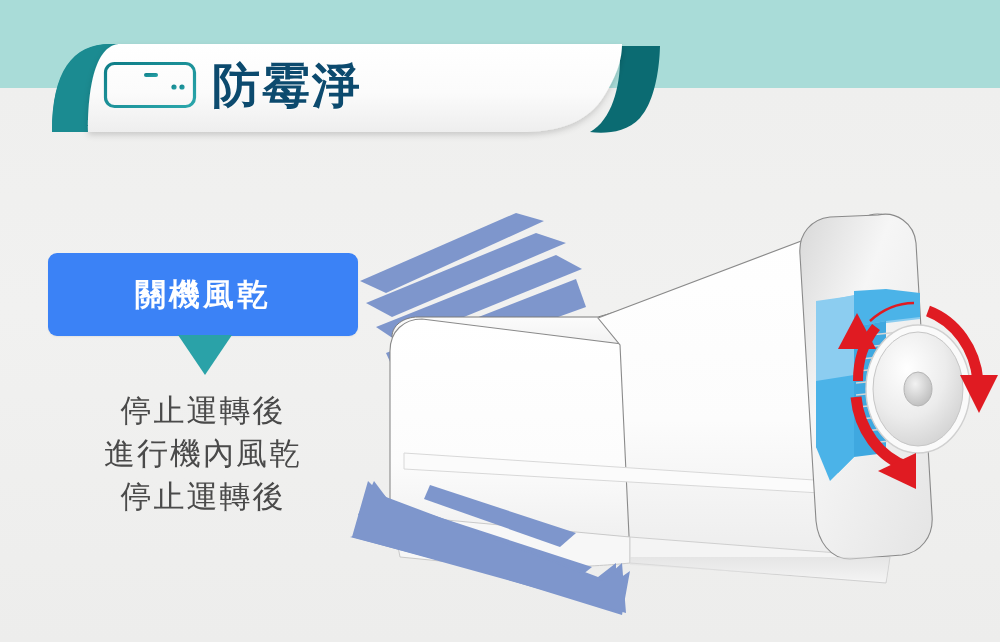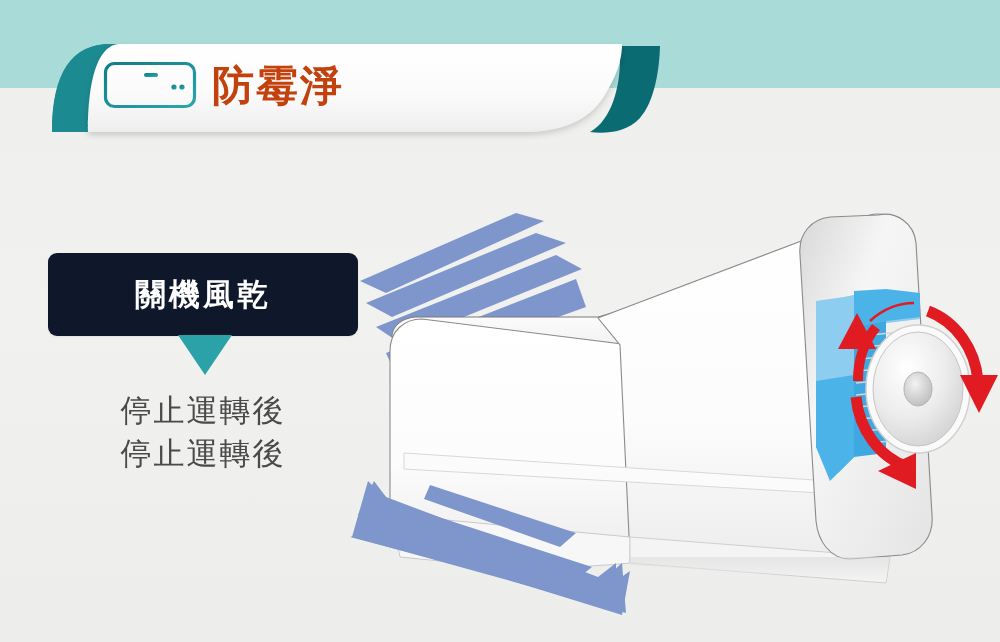--- a/index.html
+++ b/index.html
@@ -24,31 +24,31 @@
   
   .ribbon-wrap{position:absolute;left:0;top:0;width:1000px;height:160px;}
   .ribbon-svg{position:absolute;left:0;top:0;}
 
   .header-content{
     position:absolute;left:100px;top:52px;
     display:flex;align-items:center;gap:18px;
     height:62px;
   }
   .header-title{
-    font-size:42px;font-weight:bold;color:#c2410c;
+    font-size:48px;font-weight:bold;color:#0c4a6e;
     letter-spacing:2px;line-height:1;
     white-space:nowrap;
     text-shadow:0 1px 0 rgba(255,255,255,.6);
   }
 
   
   .callout{
     position:absolute;left:48px;top:253px;
     width:310px;height:83px;
-    background:#0f172a;border-radius:9px;
+    background:#3b82f6;border-radius:9px;
     display:flex;align-items:center;justify-content:center;
     box-shadow:0 1px 2px rgba(0,0,0,.06);
   }
   .callout-label{
     color:#ffffff;font-size:31px;font-weight:bold;letter-spacing:3px;
     line-height:1;white-space:nowrap;
   }
   .callout-tail{
     position:absolute;left:178px;top:335px;
     width:0;height:0;
@@ -125,20 +125,21 @@
     </div>
   </div>
 
   <div class="callout">
     <span class="callout-label">關機風乾</span>
   </div>
   <div class="callout-tail"></div>
 
   <div class="desc">
     <div>停止運轉後</div>
+    <div>進行機內風乾</div>
     <div>停止運轉後</div>
   </div>
 
   <div class="illus">
     <svg width="670" height="430" viewBox="0 0 670 430">
       <defs>
         <linearGradient id="bodyTop" x1="0" y1="0" x2="0" y2="1">
           <stop offset="0%" stop-color="#ffffff"></stop>
           <stop offset="70%" stop-color="#fdfdfd"></stop>
           <stop offset="100%" stop-color="#f2f2f2"></stop>

